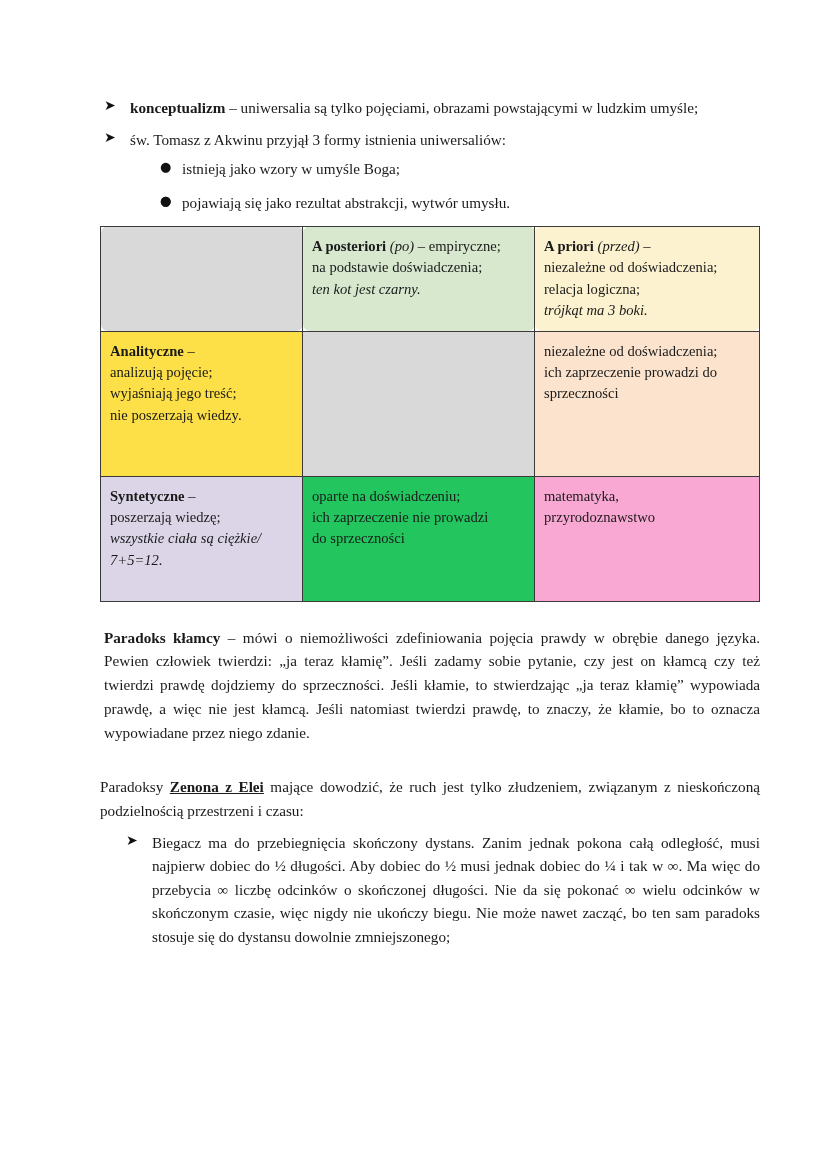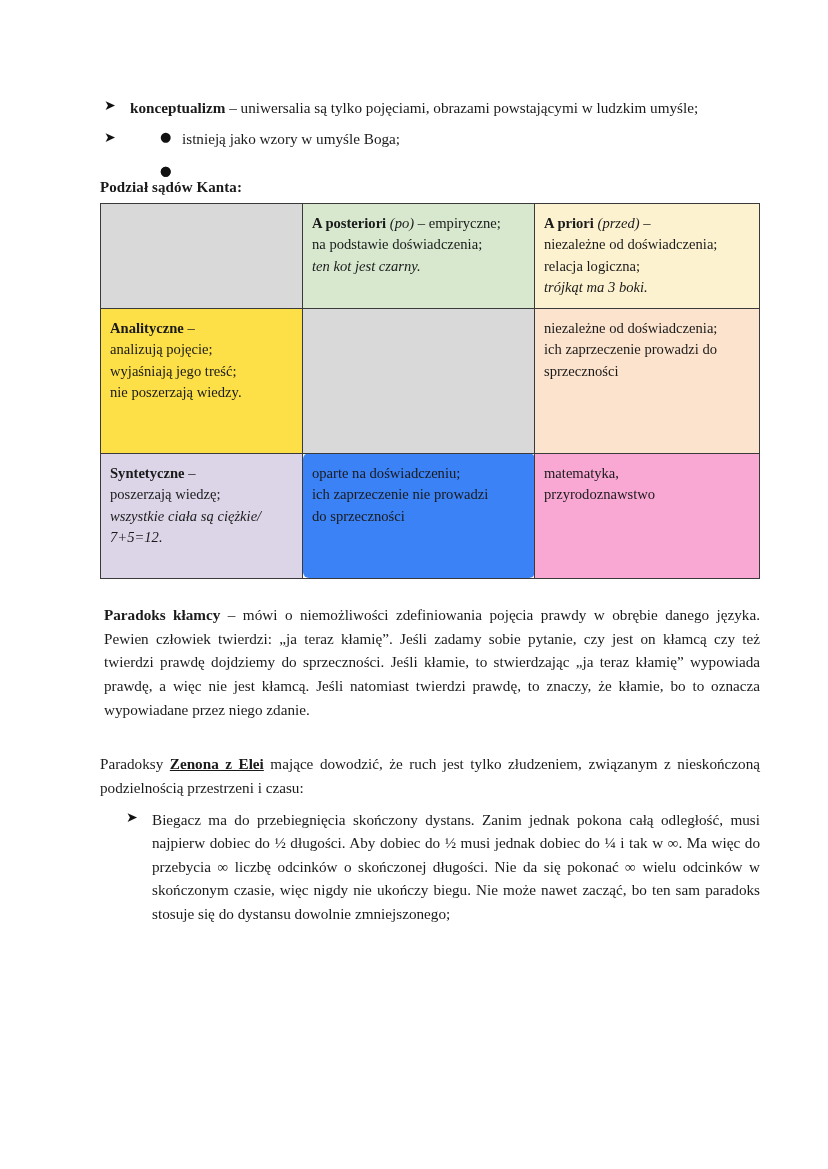--- a/index.html
+++ b/index.html
@@ -100,21 +100,21 @@
     vertical-align: top;
     padding: 9px 11px 9px 9px;
     font-size: 14.6px;
     line-height: 1.47;
   }
   table.kant td .ln { display: block; }
   col.c1 { width: 202px; }
   col.c2 { width: 232px; }
   col.c3 { width: 225px; }
 
-  tr.r1 td { height: 83px; }
+  tr.r1 td { height: 83px; border-radius: 7px; }
   tr.r2 td { height: 126px; }
   tr.r3 td { height: 106px; }
 
   
   .para {
     font-size: 15.2px;
     line-height: 1.57;
     text-align: justify;
     margin: 24px 0 0 4px;
   }
@@ -155,39 +155,40 @@
 <div class="page">
   <div class="content">
 
     <ul class="lvl1">
       <li>
         <span class="arrow">➤</span>
         <span class="bold">konceptualizm</span><span> – uniwersalia są tylko pojęciami, obrazami powstającymi w ludzkim umyśle;</span>
       </li>
       <li>
         <span class="arrow">➤</span>
+        <span>św. Tomasz z Akwinu przyjął 3 formy istnienia uniwersaliów:</span>
 
         <div class="nested-wrap">
           <ul class="lvl2">
             <li>
               <span class="dot">●</span>
               <span>istnieją jako wzory w umyśle Boga;</span>
             </li>
             <li>
               <span class="dot">●</span>
             </li>
             <li>
               <span class="dot">●</span>
+              <span>pojawiają się jako rezultat abstrakcji, wytwór umysłu.</span>
             </li>
           </ul>
         </div>
       </li>
     </ul>
 
-    <div class="sec-head">Podział sądów Kanta:</div>
 
     <table class="kant">
       <colgroup>
         <col class="c1">
           <col class="c2">
           <col class="c3">
       </colgroup>
       <tbody>
         <tr class="r1">
           <td style="background: rgb(217, 217, 217);"></td>
@@ -217,21 +218,21 @@
               <span class="ln">sprzeczności</span>
             </td>
         </tr>
         <tr class="r3">
           <td style="background: rgb(220, 213, 232);">
               <span class="ln"><b>Syntetyczne</b> –</span>
               <span class="ln">poszerzają wiedzę;</span>
               <span class="ln"><i>wszystkie ciała są ciężkie/</i></span>
               <span class="ln"><i>7+5=12.</i></span>
             </td>
-          <td style="background: #3b82f6; border-radius: 6px;">
+          <td style="background: #22c55e;">
               <span class="ln">oparte na doświadczeniu;</span>
               <span class="ln">ich zaprzeczenie nie prowadzi</span>
               <span class="ln">do sprzeczności</span>
             </td>
           <td style="background: #f9a8d4;">
               <span class="ln">matematyka,</span>
               <span class="ln">przyrodoznawstwo</span>
             </td>
         </tr>
       </tbody>

